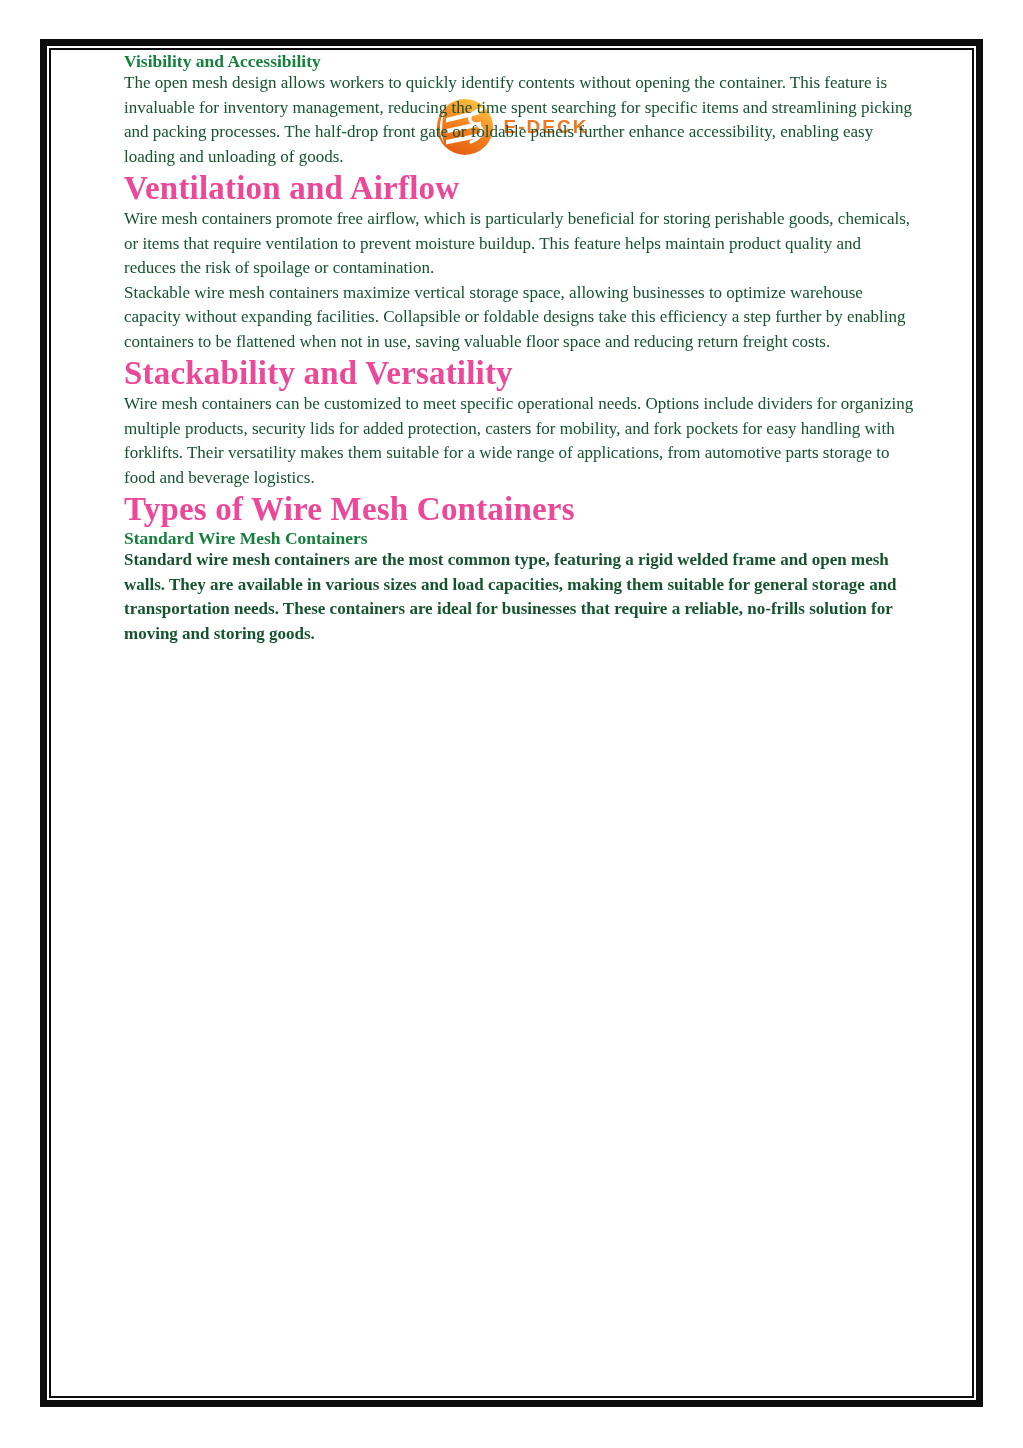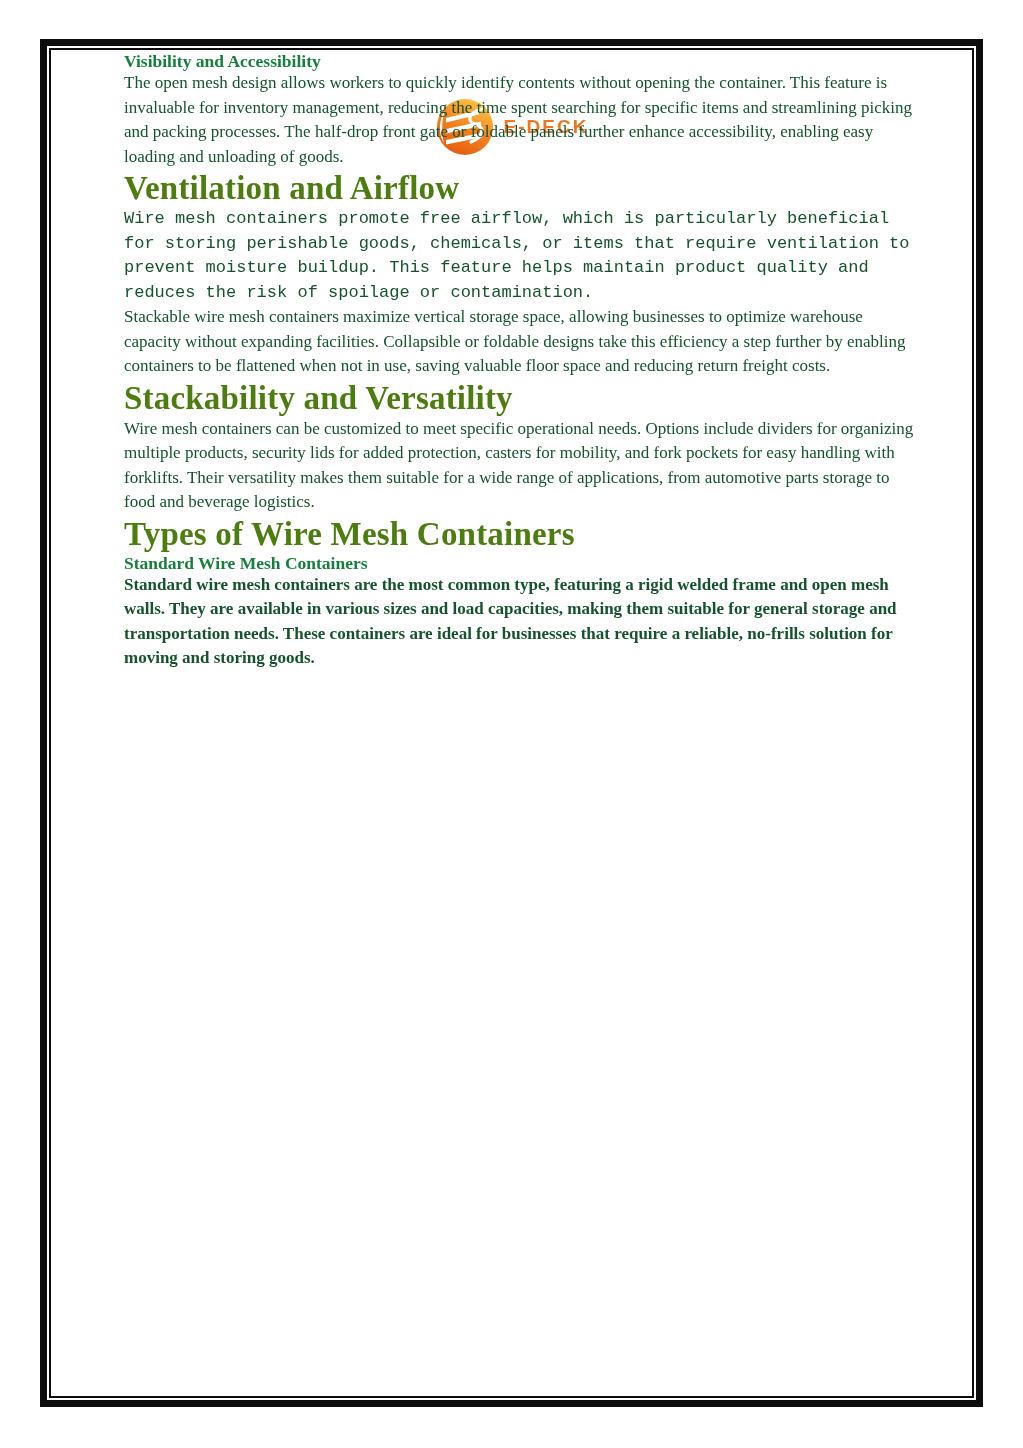--- a/index.html
+++ b/index.html
@@ -51,42 +51,42 @@
     position: absolute;
     left: 124px;
     top: 51px;
     width: 792px;
   }
   .content h2 {
     margin: 0;
     font-size: 33px;
     line-height: 38px;
     font-weight: 700;
-    color: #4d7c0f;
+    color: #ec4899;
     letter-spacing: 0.2px;
   }
   .content h4 {
     margin: 0;
     font-size: 17.5px;
     line-height: 20px;
     font-weight: 700;
     color: #15803d;
   }
   .content p {
     margin: 0;
     font-size: 17px;
     line-height: 24.5px;
     color: #14532d;
     text-align: left;
   }
   
   .mt-sub1  { margin-top: 157px; }
   .mt-p1    { margin-top: 35px;  }
   .mt-h1    { margin-top: 33px;  }
-  .mt-p2    { margin-top: 31px; font-family: Liberation Mono, monospace;  }
+  .mt-p2    { margin-top: 31px;  }
   .mt-h2x   { margin-top: 37px;  }
   .mt-p3    { margin-top: 32px;  }
   .mt-h3    { margin-top: 34px;  }
   .mt-p4    { margin-top: 31px;  }
   .mt-h4x   { margin-top: 91px;  }
   .mt-sub2  { margin-top: 30px;  }
   .mt-p5    { margin-top: 35px; font-weight: bold;  }
 </style>
 </head>
 <body>

